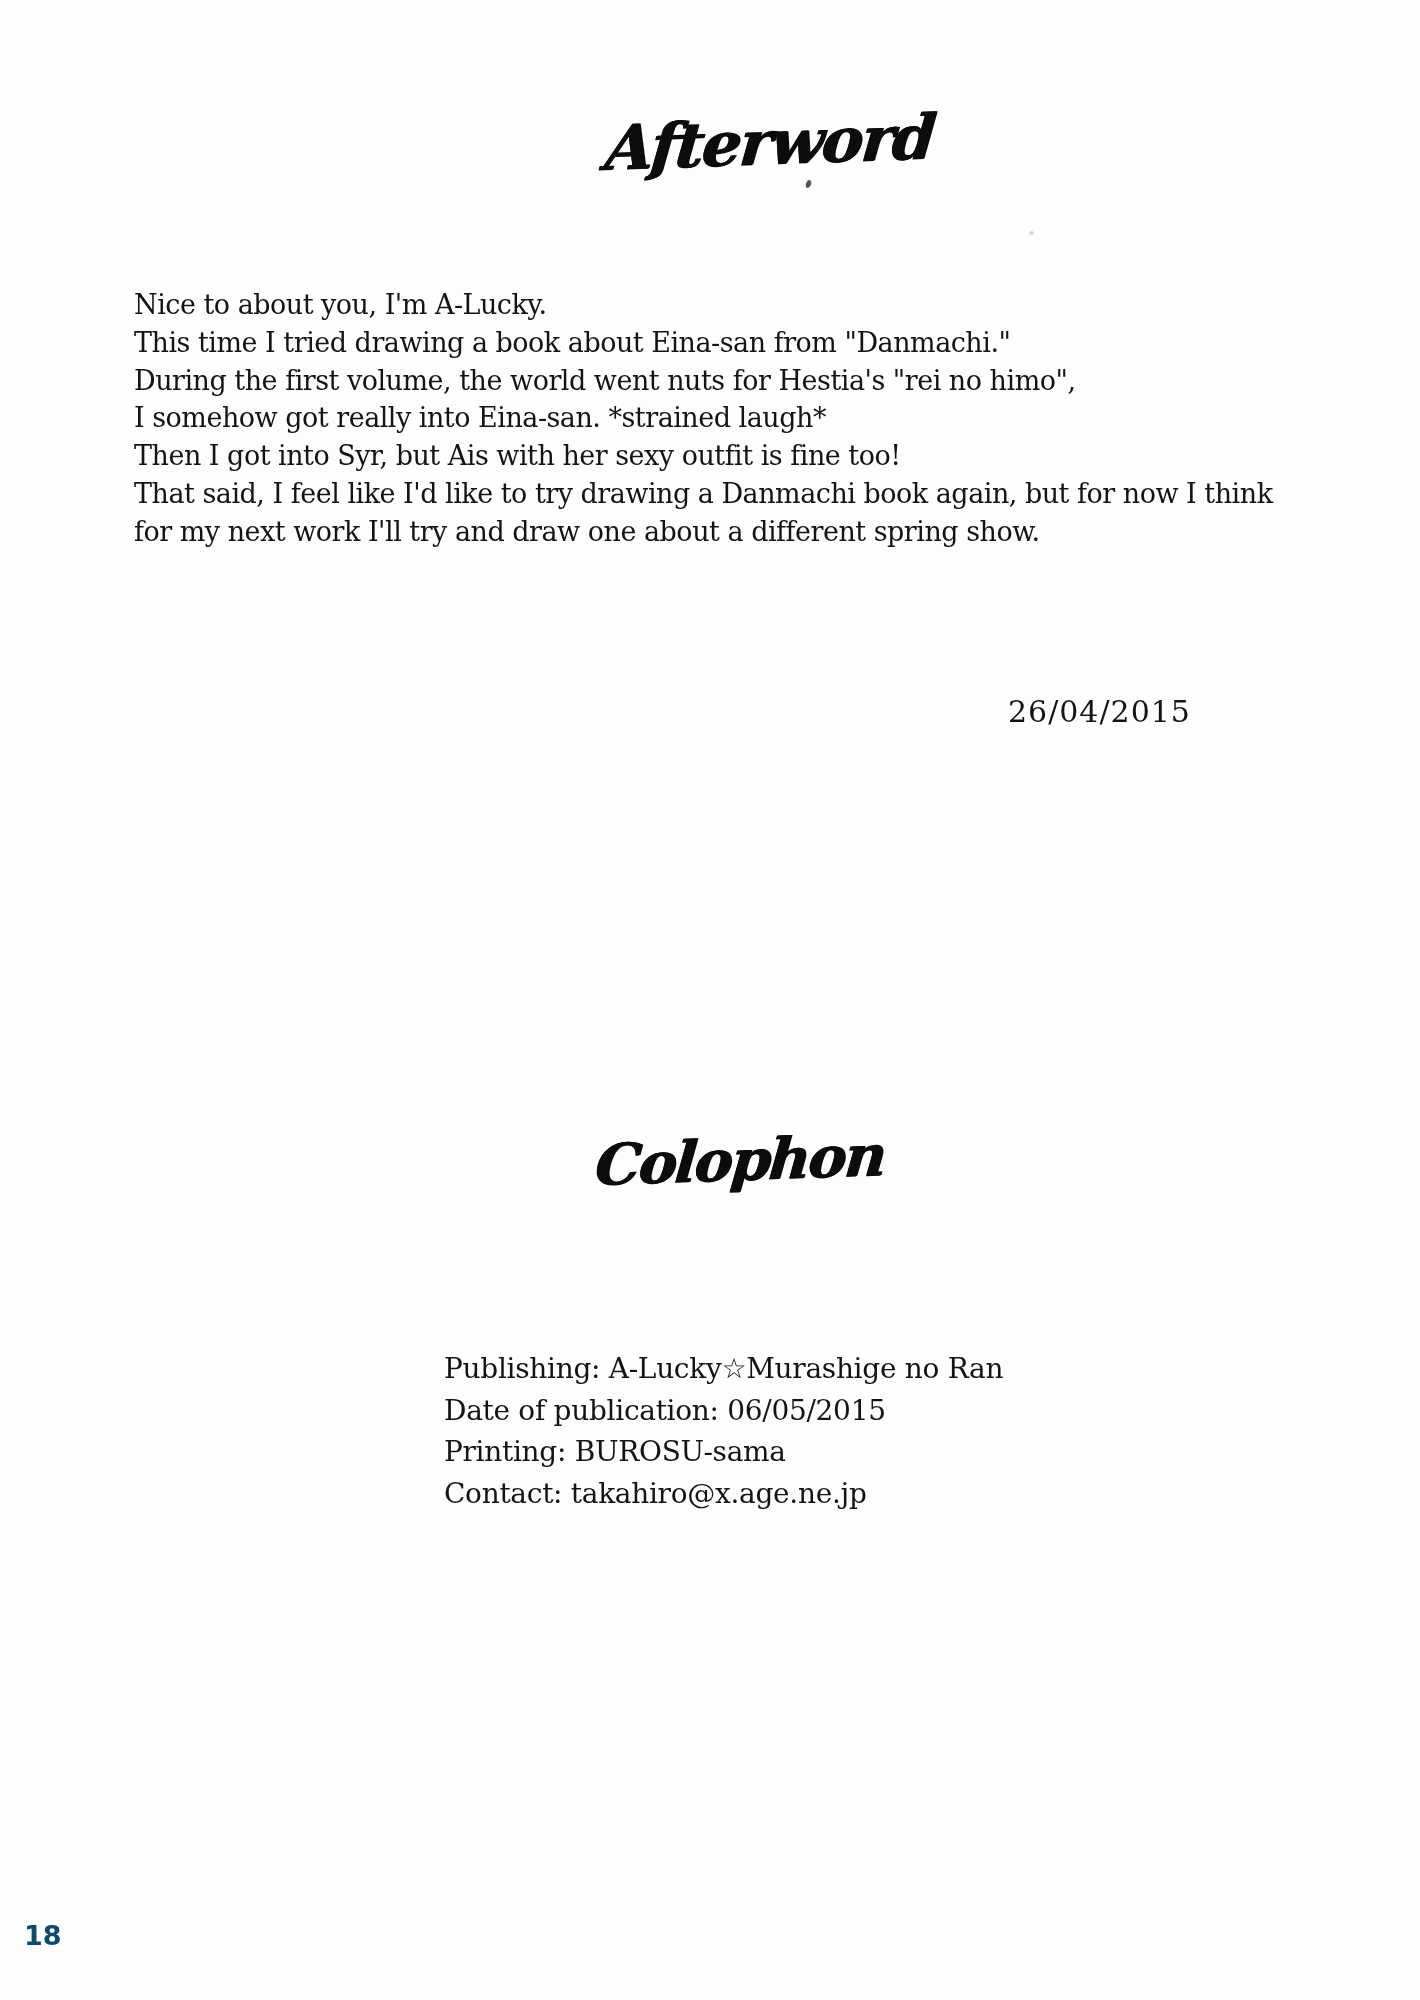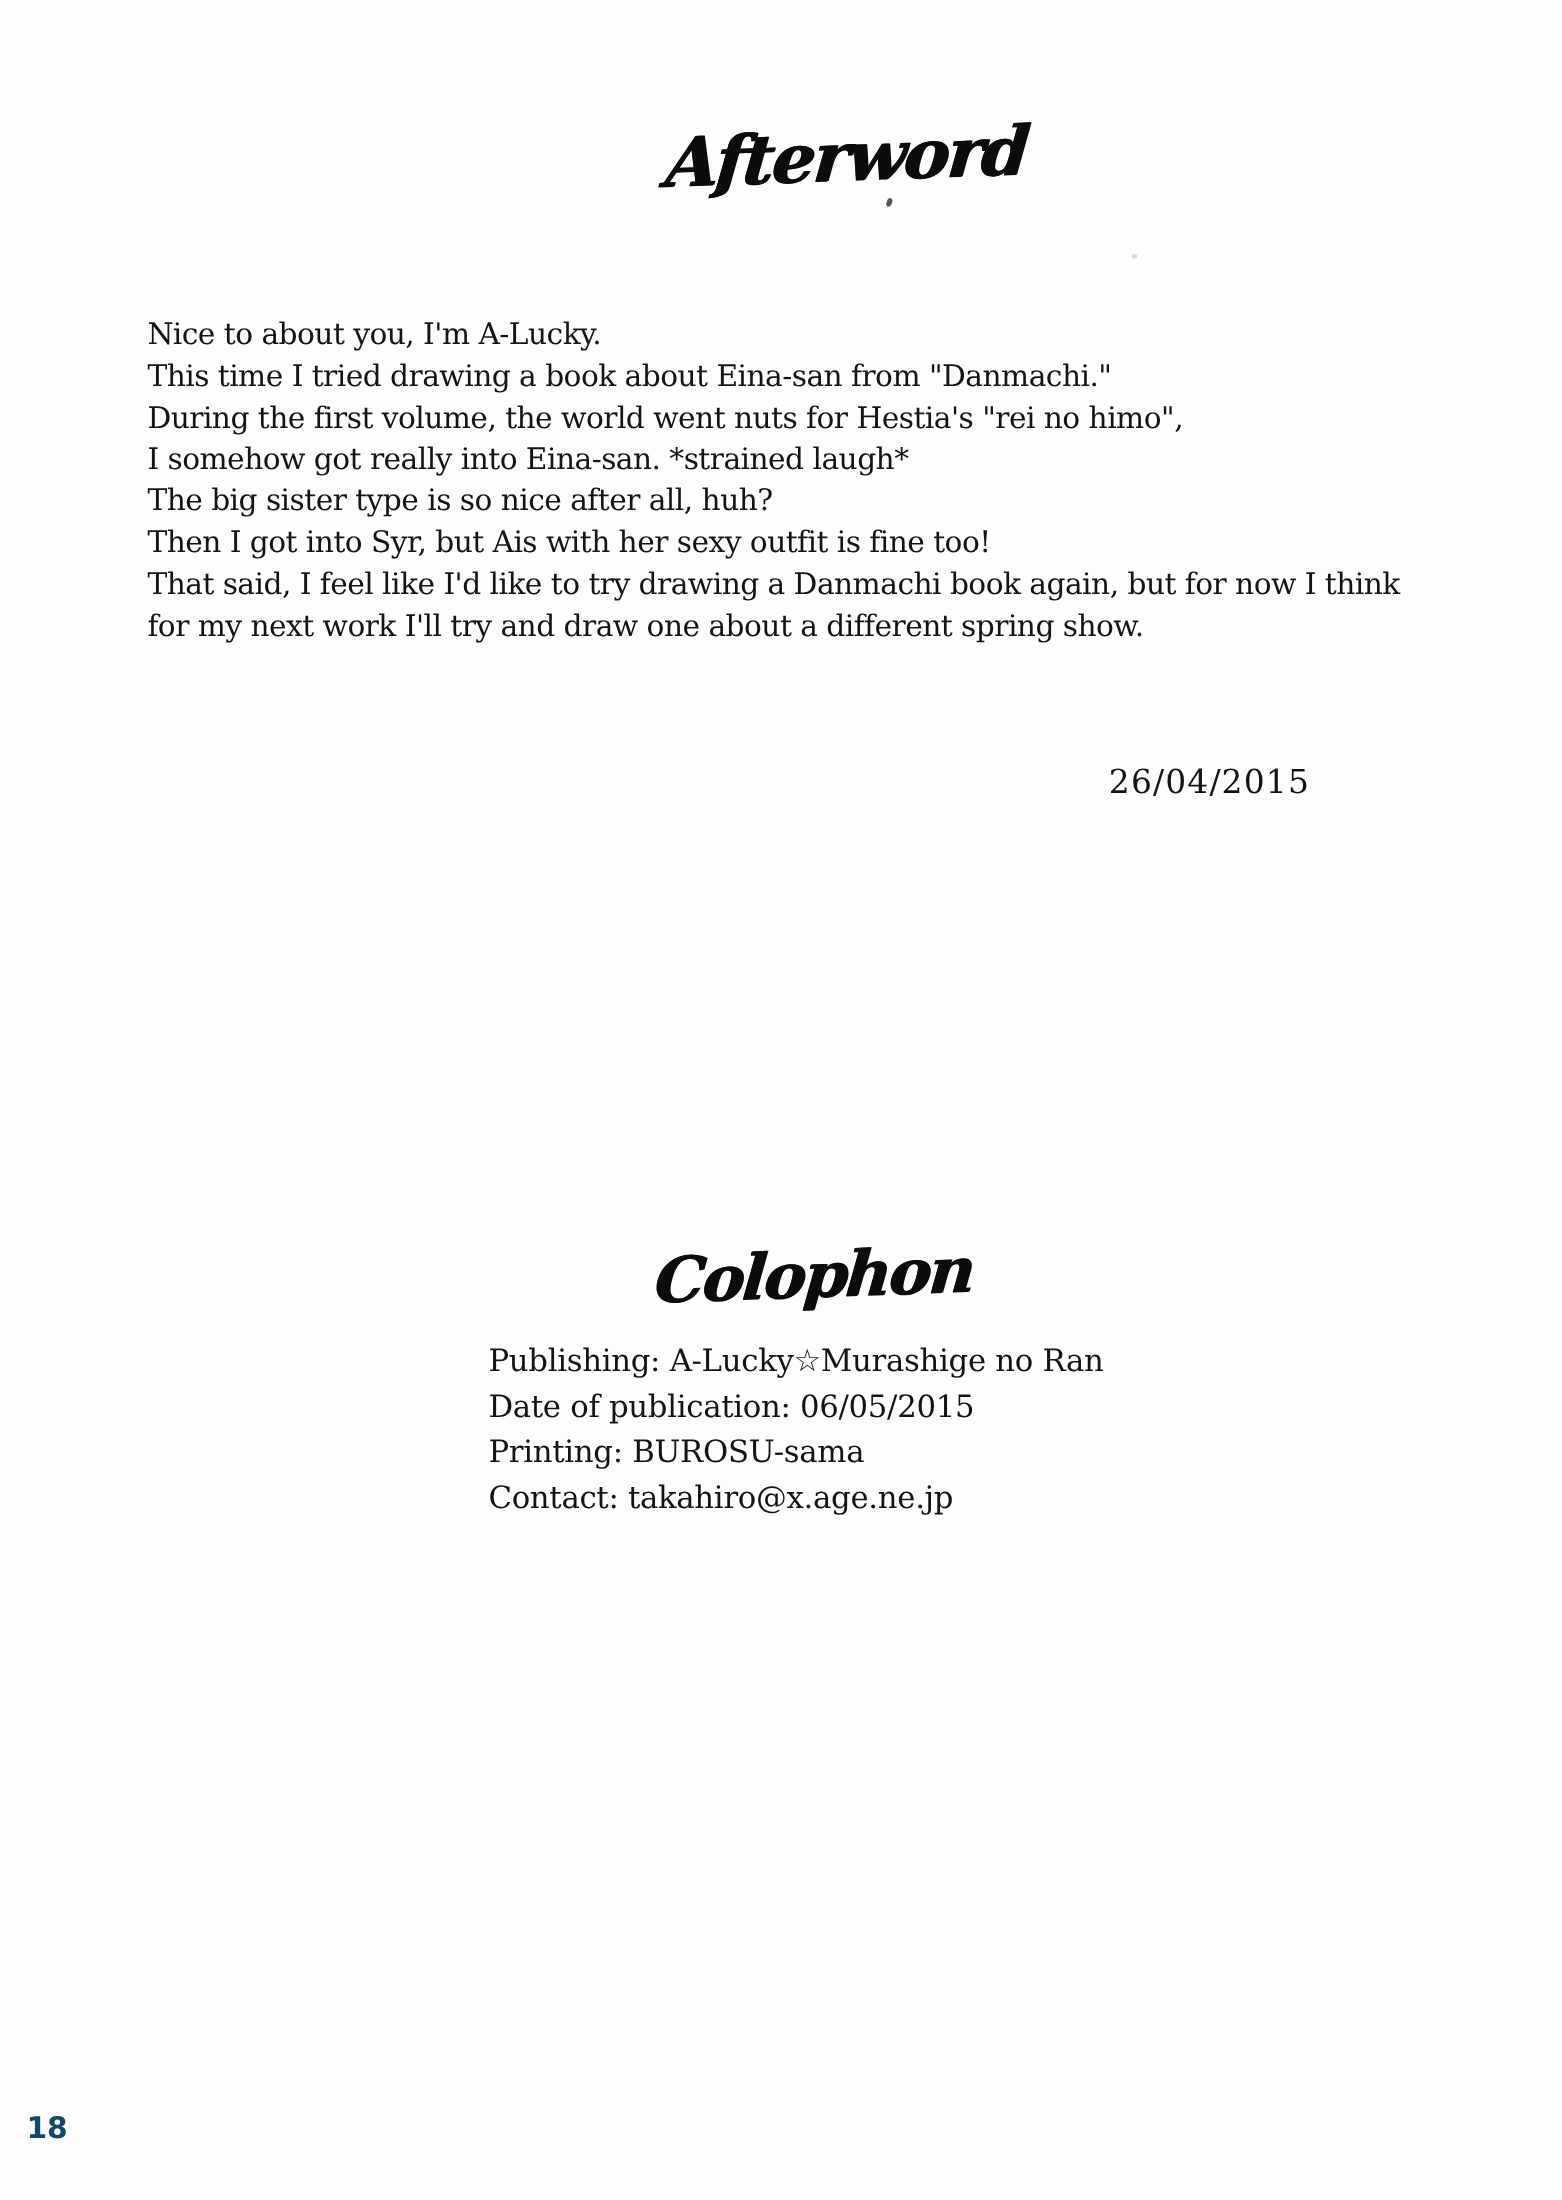--- a/index.html
+++ b/index.html
@@ -59,21 +59,21 @@
   }
   .date-line {
     left: 1008px;
     top: 694px;
     font-size: 30px;
     letter-spacing: 1px;
     white-space: nowrap;
   }
   .colophon-text {
     left: 444px;
-    top: 1216px;
+    top: 1348px;
     font-size: 28px;
     line-height: 41.7px;
     letter-spacing: -0.3px;
   }
 
   .page-number {
     position: absolute;
     left: 24px;
     top: 1920px;
     font-family: "DejaVu Sans", sans-serif;
@@ -96,21 +96,20 @@
 
 <div class="page">
 
   <div class="script-title title-afterword">Afterword</div>
 
   <div class="body-text afterword-text">
     <div class="line">Nice to about you, I'm A-Lucky.</div>
     <div class="line">This time I tried drawing a book about Eina-san from "Danmachi."</div>
     <div class="line">During the first volume, the world went nuts for Hestia's "rei no himo",</div>
     <div class="line">I somehow got really into Eina-san. *strained laugh*</div>
-    <div class="line">The big sister type is so nice after all, huh?</div>
     <div class="line">Then I got into Syr, but Ais with her sexy outfit is fine too!</div>
     <div class="line">That said, I feel like I'd like to try drawing a Danmachi book again, but for now I think</div>
     <div class="line">for my next work I'll try and draw one about a different spring show.</div>
   </div>
 
   <div class="body-text date-line">26/04/2015</div>
 
   <div class="script-title title-colophon">Colophon</div>
 
   <div class="body-text colophon-text">

